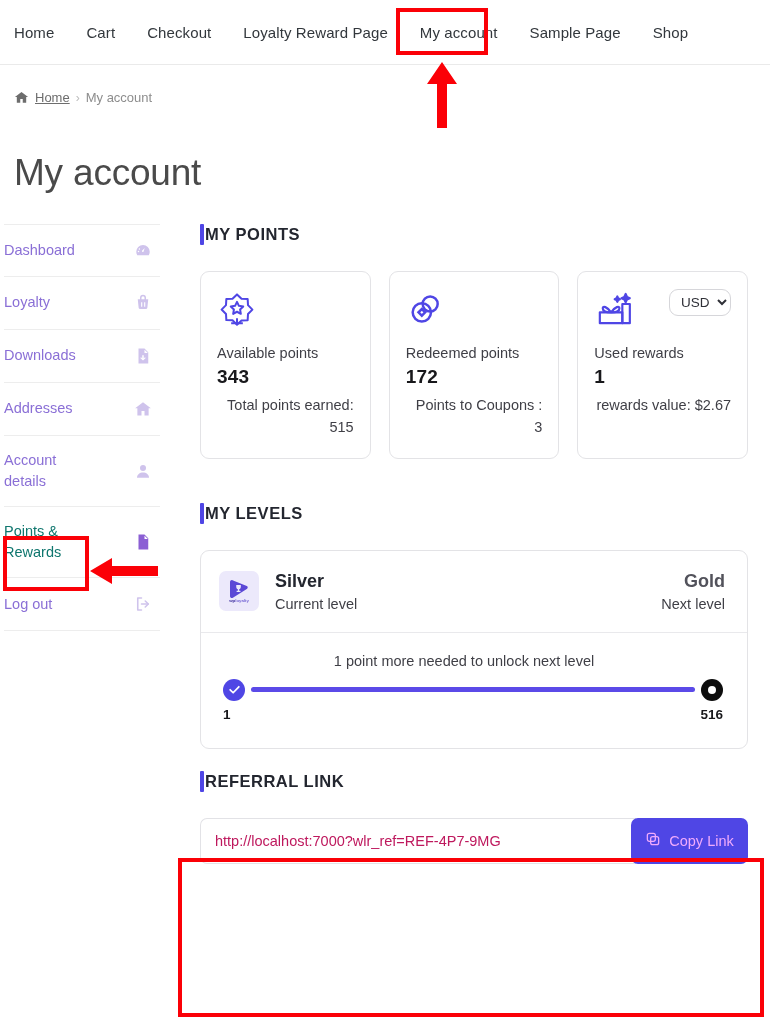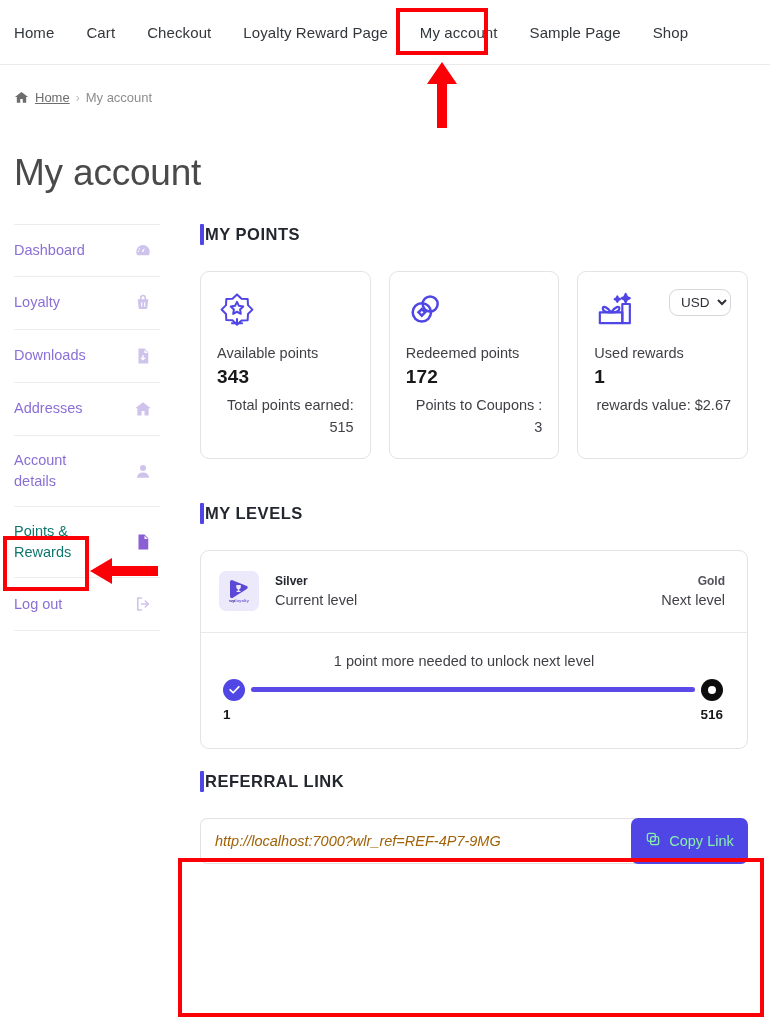--- a/index.html
+++ b/index.html
@@ -55,21 +55,21 @@
     font-weight: 300;
     color: #4a4a4a;
     padding: 22px 0 0 14px;
     letter-spacing: -0.2px;
   }
 
   
   .content { display: flex; padding-top: 30px; }
 
   
-  .sidebar { width: 160px; padding-left: 14px; flex: 0 0 160px; }
+  .sidebar { width: 160px; padding-left: 4px; flex: 0 0 160px; }
   .side-item {
     display: flex;
     align-items: center;
     justify-content: space-between;
     border-bottom: 1px solid #ededed;
     padding: 14px 8px 14px 0;
     cursor: pointer;
     min-height: 53px;
   }
   .side-item:first-child { border-top: 1px solid #ededed; }
@@ -148,21 +148,21 @@
     border-radius: 7px;
     display:flex; flex-direction:column; align-items:center; justify-content:center;
     flex: 0 0 40px;
   }
   .brand-mark { width: 22px; height: 19px; color:#5b48d6; }
   .brand-text { font-size: 4.4px; font-weight:700; line-height:1; margin-top:1px; letter-spacing:-0.05px;}
   .brand-text .wp { color:#3d2f9e; }
   .brand-text .ly { color:#7a6bd6; }
 
   .level-names { flex:1; display:flex; justify-content:space-between; padding-left: 16px; }
-  .lvl-col .lvl-name { font-size: 12px; font-weight: 700; color:#23262f; }
+  .lvl-col .lvl-name { font-size: 18px; font-weight: 700; color:#23262f; }
   .lvl-col .lvl-sub { font-size: 14.5px; color:#3f3f46; margin-top: 4px; }
   .lvl-col.next { text-align: right; }
   .lvl-col.next .lvl-name { color:#52525b; font-weight:700; }
 
   .level-prog { padding: 20px 24px 26px 22px; }
   .prog-msg { text-align:center; font-size: 14.5px; color:#3f3f46; margin-bottom: 10px; padding-right: 18px;}
   .prog-row { display:flex; align-items:center; gap:0; }
   .dot-start {
     width: 22px; height: 22px; border-radius: 50%;
     background: #4f46e5; color:#fff;
@@ -185,29 +185,28 @@
   .referral-wrap { margin-top: 22px; }
   .ref-row { display:flex; margin-top: 26px; }
   .ref-input {
     flex: 1;
     border: 1px solid #e2e2e6;
     border-right: none;
     border-radius: 7px 0 0 7px;
     height: 46px;
     padding: 0 14px;
     font-size: 14.5px;
-    color: #a16207;
+    color: #be185d;
     font-family: "Liberation Sans", sans-serif;
     background:#fff;
     outline: none;
-    font-style: italic;
   }
   .copy-btn {
     background: #4f46e5;
-    color: #86efac;
+    color: #f0abfc;
     border: none;
     border-radius: 7px;
     height: 46px;
     min-width: 117px;
     display:flex; align-items:center; justify-content:center; gap:8px;
     font-size: 14.5px;
     font-family: "Liberation Sans", sans-serif;
     cursor: pointer;
     margin-left: -5px;
   }

